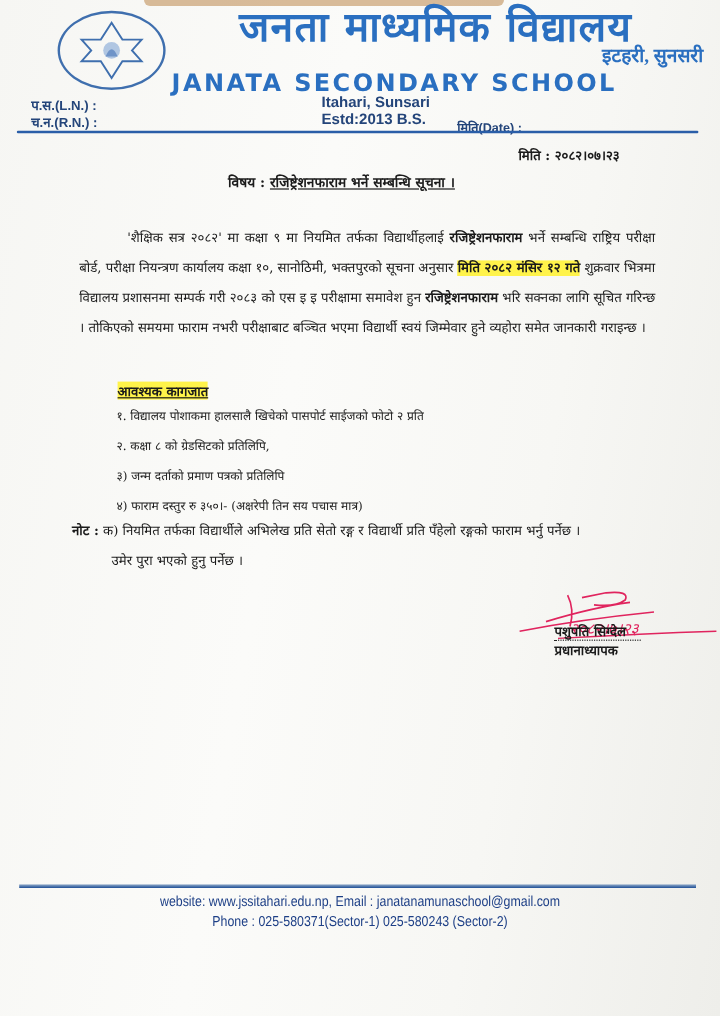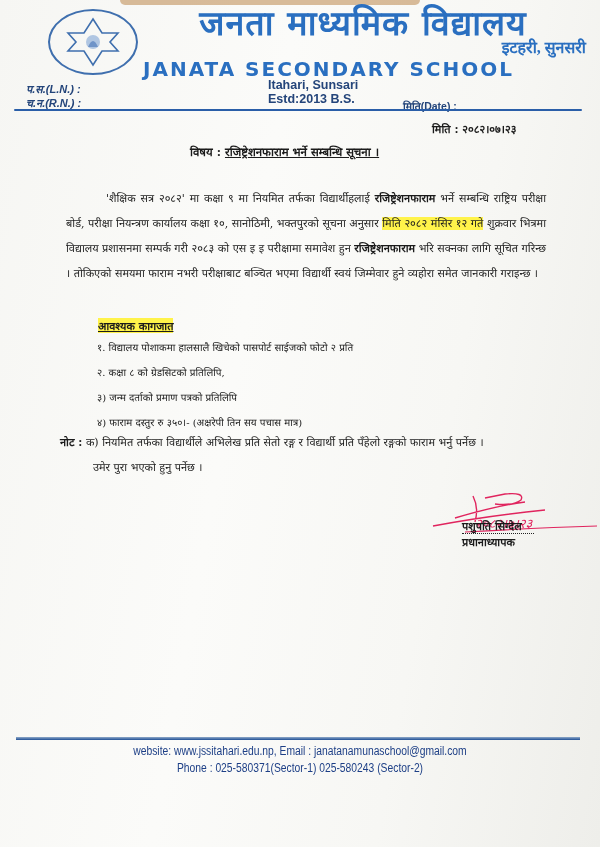--- a/index.html
+++ b/index.html
@@ -40,45 +40,45 @@
     position: absolute; left: 143px; top: 57px; width: 440px; text-align: left;
     font-family: "DejaVu Sans", sans-serif; font-weight: bold;
     font-size: 20px; color: #2a6fc0; letter-spacing: 2px; line-height: 24px;
   }
   .hdr-addr {
     position: absolute; left: 268px; top: 78px;
     font-family: "Liberation Sans", sans-serif; font-weight: bold;
     font-size: 12.5px; color: #24457a; line-height: 14px;
   }
   .hdr-date {
-    position: absolute; left: 403px; top: 99px;
+    position: absolute; left: 381px; top: 99px;
     font-family: "Liberation Sans", sans-serif; font-weight: bold;
     font-size: 10.5px; color: #24457a;
   }
   .ln { position: absolute; left: 26px; top: 82px; font-family: "Liberation Sans", sans-serif;
-    font-weight: bold; font-size: 11px; color: #24457a; line-height: 14px; font-style: italic; }
+    font-weight: bold; font-size: 11px; color: #24457a; line-height: 14px; }
   .hdr-rule {
     position: absolute; left: 14px; top: 109px; width: 568px; height: 2px;
     background: #2a5ea8; border-radius: 2px;
   }
   
   .doc-date {
     position: absolute; left: 432px; top: 121px; font-size: 11px; font-weight: bold;
   }
   .subject {
     position: absolute; left: 190px; top: 144px; font-size: 11.5px; font-weight: bold;
   }
   .subject .u { text-decoration: underline; }
   .para {
     position: absolute; left: 66px; top: 186px; width: 480px;
     font-size: 11px; line-height: 25px; text-align: justify;
   }
   .para .indent { display: inline-block; width: 40px; }
   .b { font-weight: bold; }
-  .hl { background: #fff34a; font-weight: normal; }
+  .hl { background: #fff34a; font-weight: bold; }
   .req-title {
     position: absolute; left: 98px; top: 318px; font-size: 11px; font-weight: bold;
     background: #fff34a; text-decoration: underline;
   }
   .req-list { position: absolute; left: 97px; top: 335px; font-size: 10px; line-height: 25px; }
   .note { position: absolute; left: 60px; top: 430px; font-size: 11px; line-height: 25px; width: 520px; }
   .note .row { white-space: nowrap; }
   .note .lbl { font-weight: bold; }
   .note .indent2 { padding-left: 28px; }
   .note .indent3 { padding-left: 33px; }

